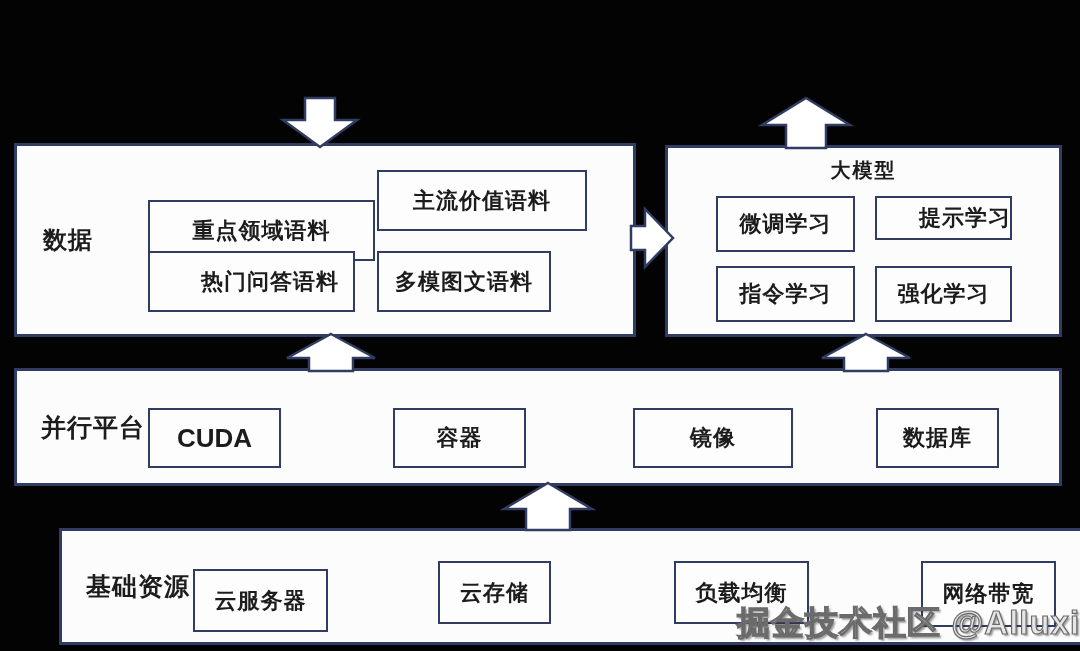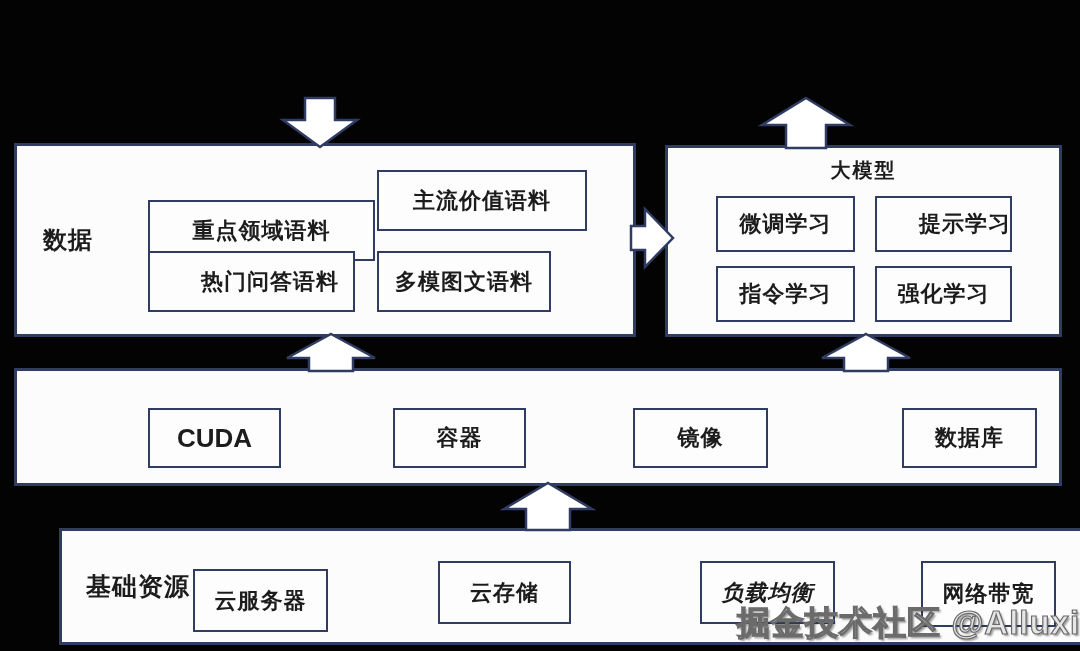--- a/index.html
+++ b/index.html
@@ -45,37 +45,38 @@
     <div class="rowlabel" style="left:26px;font-size:24px;">数据</div>
     <div class="box" style="left:131px;top:24px;width:227px;height:61px;margin-top:30px;">重点领域语料</div>
     <div class="box" style="left:360px;top:24px;width:210px;height:61px;">主流价值语料</div>
     <div class="box" style="left:131px;top:105px;width:207px;height:61px;padding-left:37px;">热门问答语料</div>
     <div class="box" style="left:360px;top:105px;width:174px;height:61px;">多模图文语料</div>
   </div>
 
   <div class="panel" style="left:665px;top:145px;width:397px;height:192px;">
     <div class="model-title">大模型</div>
     <div class="box" style="left:48px;top:48px;width:139px;height:56px;">微调学习</div>
-    <div class="box" style="left:207px;top:48px;width:137px;height:56px;padding-left:43px;">提示学习</div>
+    <div class="box" style="left:207px;top:48px;width:137px;height:44px;padding-left:43px;">提示学习</div>
     <div class="box" style="left:48px;top:118px;width:139px;height:56px;">指令学习</div>
     <div class="box" style="left:207px;top:118px;width:137px;height:56px;">强化学习</div>
   </div>
 
   <div class="panel" style="left:14px;top:368px;width:1048px;height:118px;">
+    <div class="rowlabel" style="left:24px;">并行平台</div>
     <div class="box" style="left:131px;top:37px;width:133px;height:60px;font-size:26px;letter-spacing:0;">CUDA</div>
     <div class="box" style="left:376px;top:37px;width:133px;height:60px;">容器</div>
-    <div class="box" style="left:616px;top:37px;width:135px;height:60px;">镜像</div>
-    <div class="box" style="left:859px;top:37px;width:135px;height:60px;margin-left:26px;">数据库</div>
+    <div class="box" style="left:616px;top:37px;width:160px;height:60px;">镜像</div>
+    <div class="box" style="left:859px;top:37px;width:123px;height:60px;">数据库</div>
   </div>
 
   <div class="panel" style="left:14px;top:528px;width:1048px;height:117px;margin-left:45px;">
     <div class="rowlabel" style="left:24px;">基础资源</div>
     <div class="box" style="left:131px;top:38px;width:135px;height:63px;">云服务器</div>
-    <div class="box" style="left:376px;top:30px;width:133px;height:63px;">云存储</div>
-    <div class="box" style="left:638px;top:30px;width:135px;height:63px;font-style:italic;">负载均衡</div>
+    <div class="box" style="left:376px;top:30px;width:113px;height:63px;">云存储</div>
+    <div class="box" style="left:612px;top:30px;width:135px;height:63px;">负载均衡</div>
     <div class="box" style="left:859px;top:30px;width:135px;height:66px;">网络带宽</div>
   </div>
 
   <svg class="arrow" style="left:283px;top:98px;" width="74" height="49" viewBox="0 0 74 49">
     <polygon points="22,0 52,0 52,22 74,22 37,49 0,22 22,22"></polygon>
   </svg>
 
   <svg class="arrow" style="left:762px;top:98px;" width="88" height="50" viewBox="0 0 88 50">
     <polygon points="44,0 88,27 64,27 64,50 24,50 24,27 0,27"></polygon>
   </svg>

